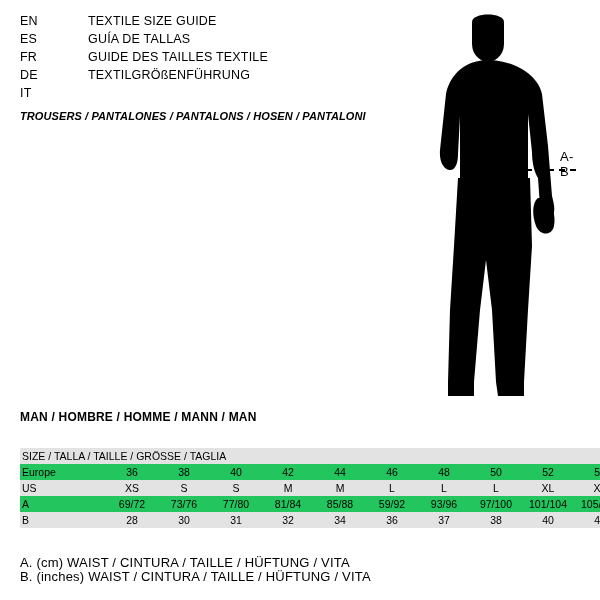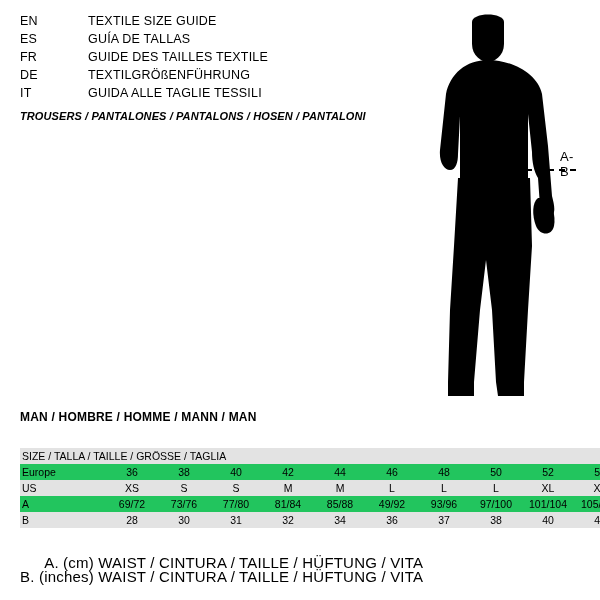--- a/index.html
+++ b/index.html
@@ -114,24 +114,23 @@
   tr.plain td {
     background: #22c55e;
   }
   table.size-table col.c0 { width: 86px; }
   table.size-table col.c  { width: 52px; }
 
   .footnotes {
     position: absolute;
     left: 20px;
     top: 556px;
-    font-size: 15px;
+    font-size: 13px;
     line-height: 14px;
     letter-spacing: 0.2px;
-    text-align: right;
   }
 </style>
 </head>
 <body>
 
 <div class="page">
 
   <div class="lang-block">
     <div class="lang-row">
       <span class="lang-code">EN</span>
@@ -144,21 +143,20 @@
     <div class="lang-row">
       <span class="lang-code">FR</span>
       <span class="lang-text">GUIDE DES TAILLES TEXTILE</span>
     </div>
     <div class="lang-row">
       <span class="lang-code">DE</span>
       <span class="lang-text">TEXTILGRÖßENFÜHRUNG</span>
     </div>
     <div class="lang-row">
       <span class="lang-code">IT</span>
-      <span class="lang-text">GUIDA ALLE TAGLIE TESSILI</span>
     </div>
   </div>
 
   <div class="title-line">TROUSERS / PANTALONES / PANTALONS / HOSEN / PANTALONI</div>
 
   <div class="figure">
     <svg width="190" height="400" viewBox="0 0 190 400" xmlns="http://www.w3.org/2000/svg">
 
       <path d="M72 12 C72 2, 104 2, 104 12 L104 34 C104 46, 94 52, 88 52 C82 52, 72 46, 72 34 Z" fill="#000000"></path>
 
@@ -252,21 +250,21 @@
           <td>XL</td>
 
         </tr>
         <tr class="plain">
           <td class="rowhead">A</td>
           <td>69/72</td>
           <td>73/76</td>
           <td>77/80</td>
           <td>81/84</td>
           <td>85/88</td>
-          <td>49/92</td>
+          <td>59/92</td>
           <td>93/96</td>
           <td>97/100</td>
           <td>101/104</td>
           <td>105/108</td>
 
         </tr>
         <tr class="shaded">
           <td class="rowhead">B</td>
           <td>28</td>
           <td>30</td>

